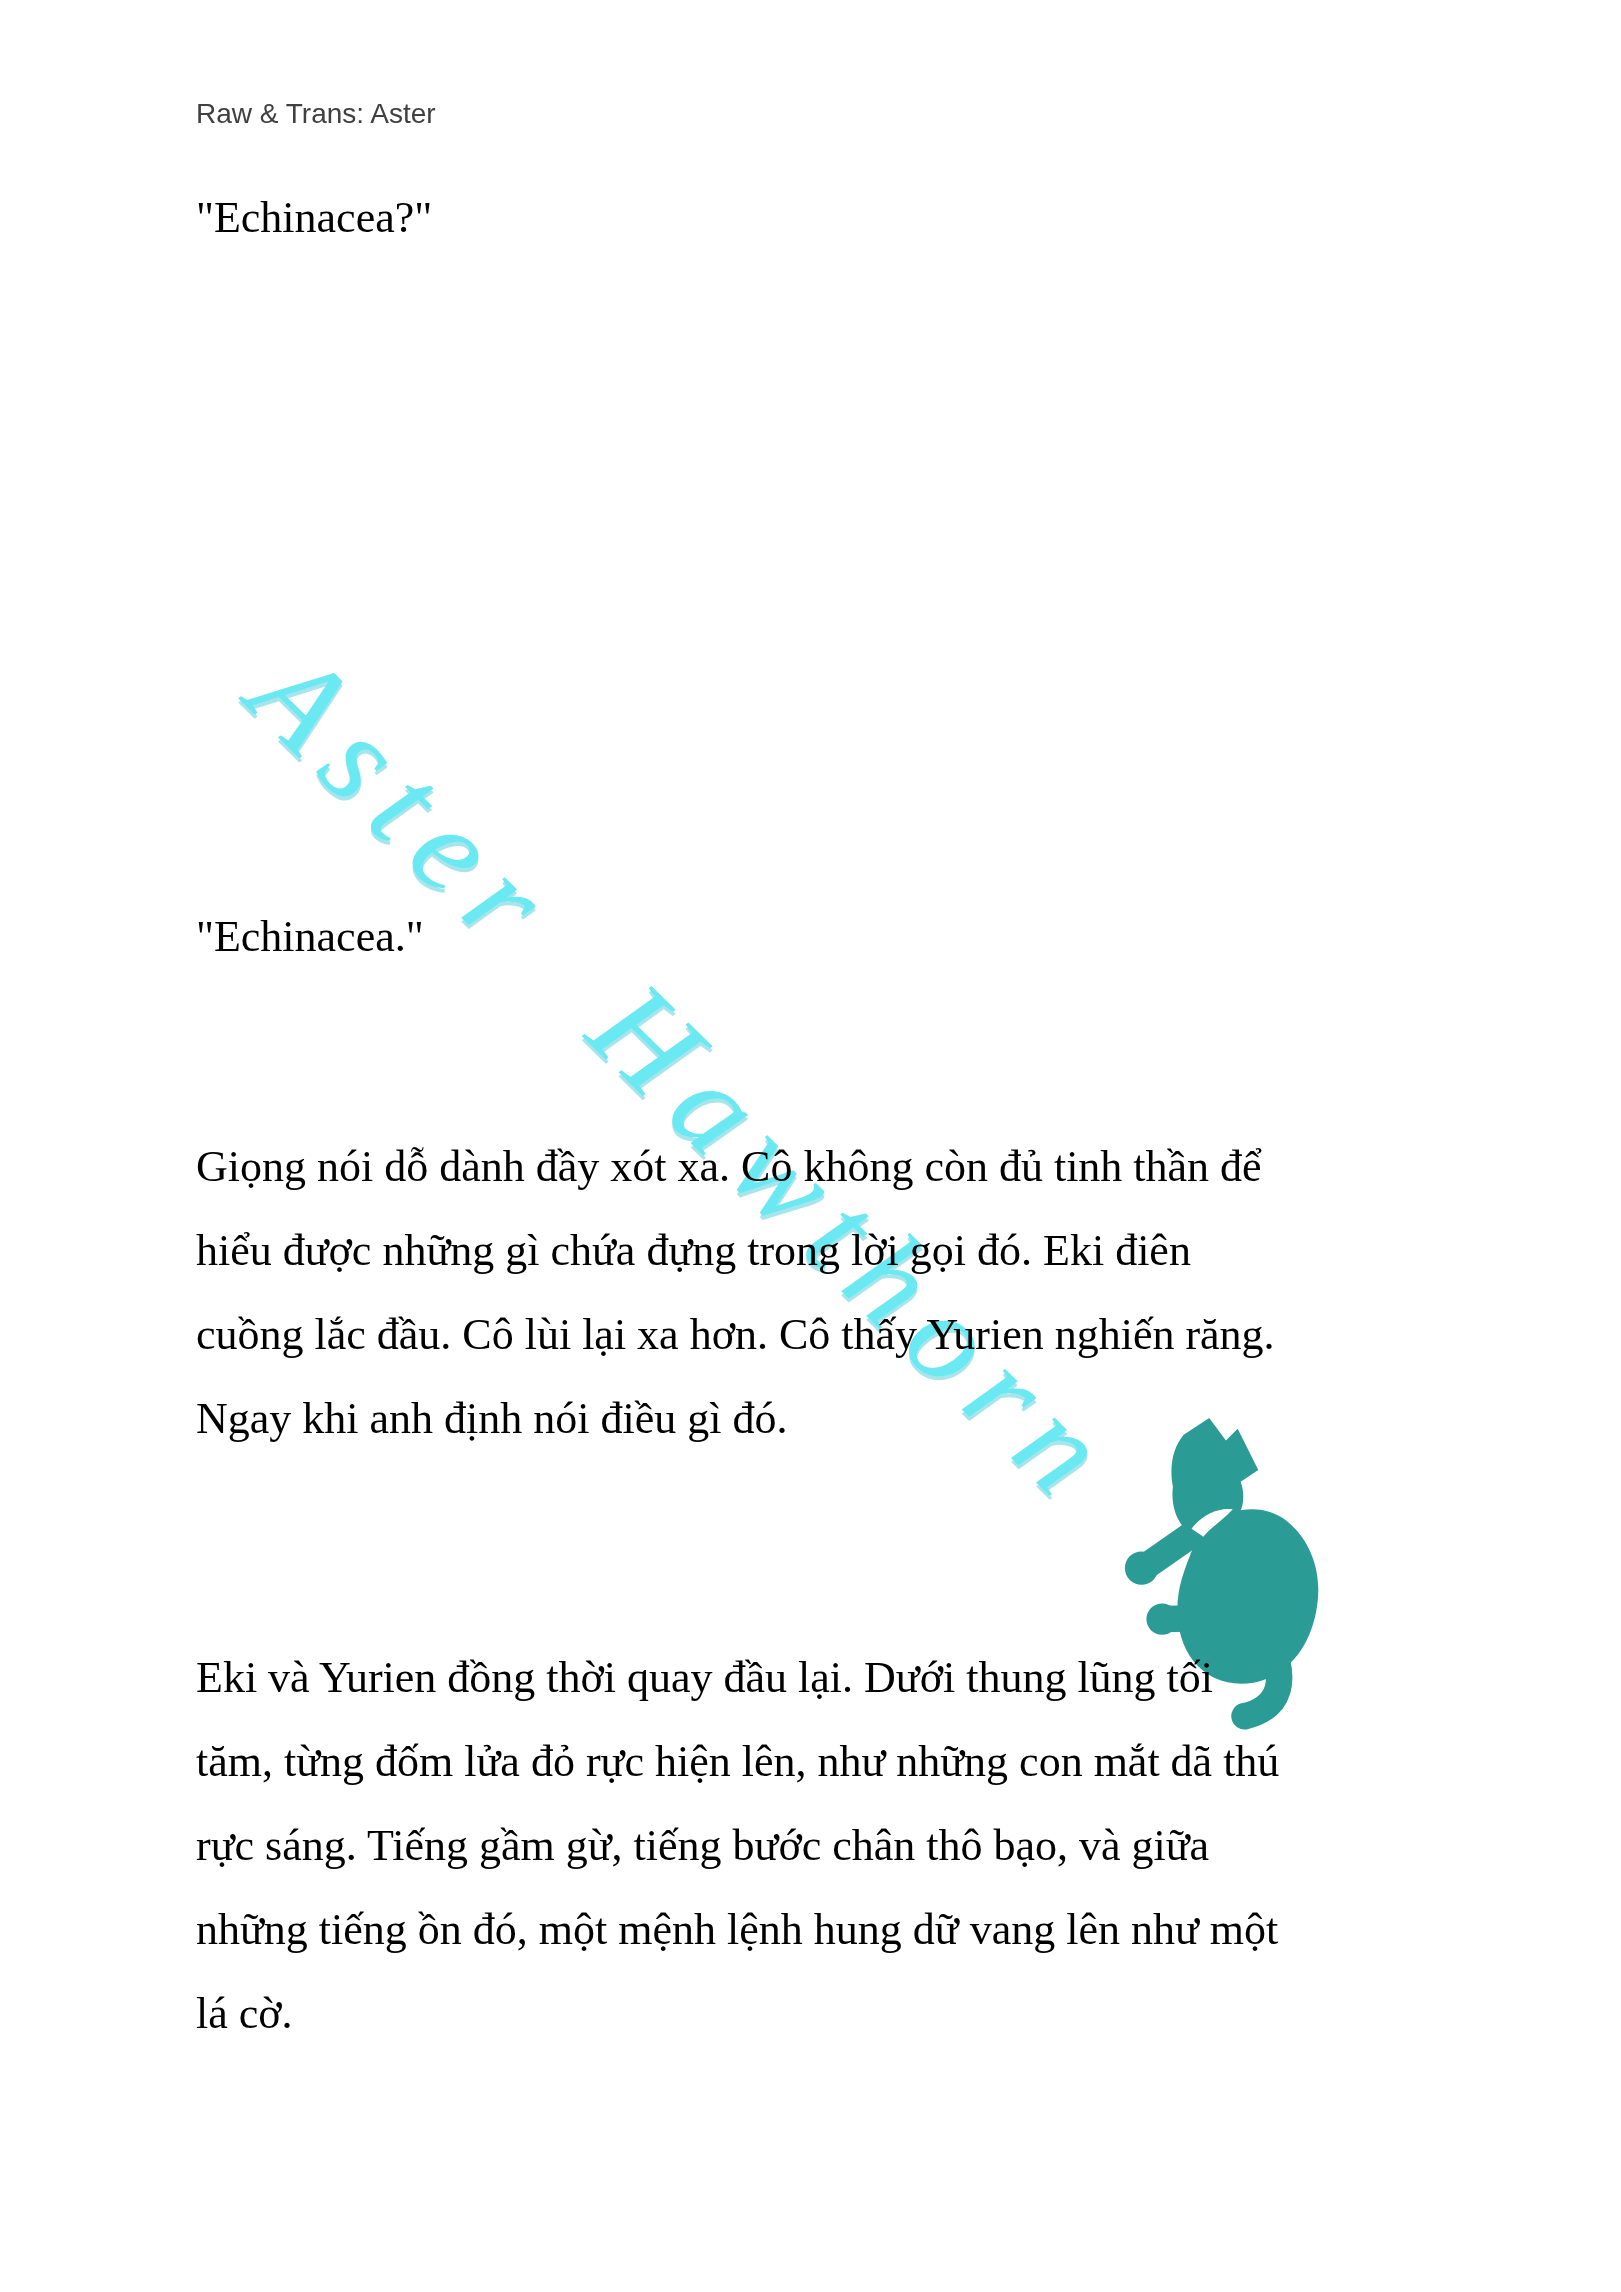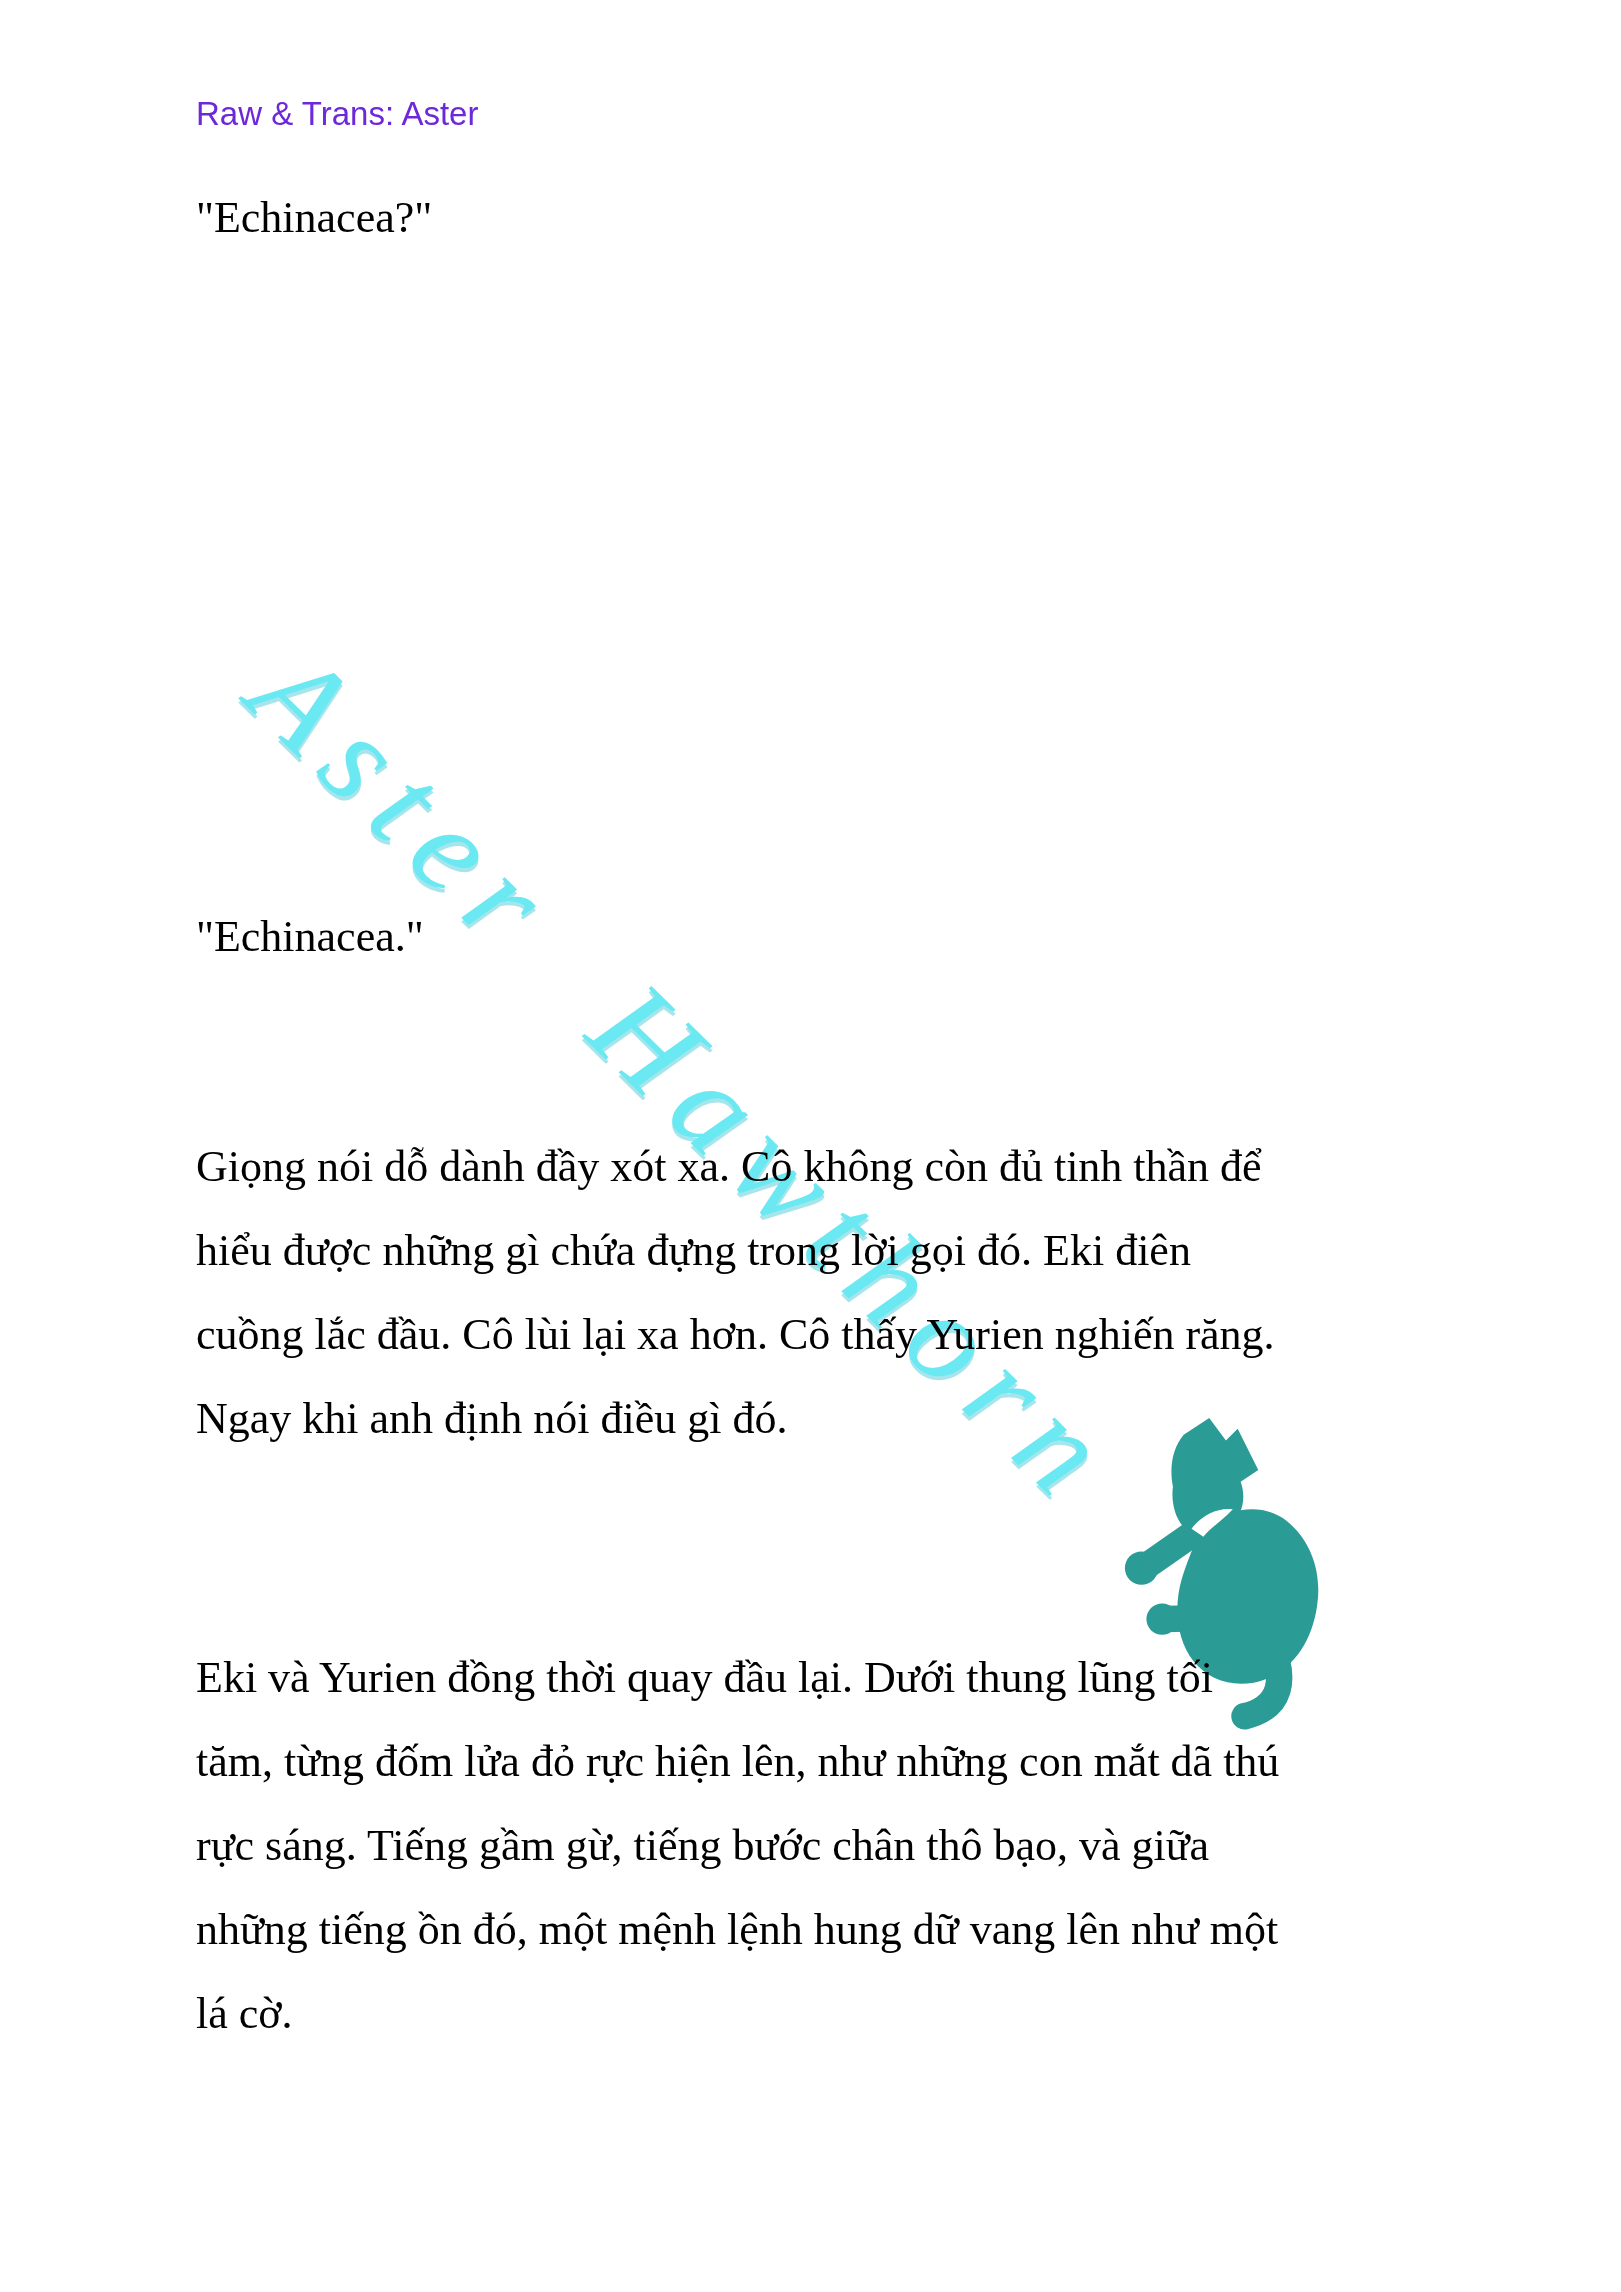--- a/index.html
+++ b/index.html
@@ -8,22 +8,22 @@
     width:1621px;height:2293px;
     background:#ffffff;
     overflow:hidden;
     margin:0 auto;
     font-family:"Liberation Serif", serif;
   }
   .doc-header{
     position:absolute;
     left:196px;top:94px;
     font-family:"Liberation Sans", sans-serif;
-    font-size:33px;line-height:39px;
-    color:#6d28d9;
+    font-size:28px;line-height:39px;
+    color:#404040;
     white-space:pre;
   }
   .body-block{
     position:absolute;
     left:196px;
     font-family:"Liberation Serif", serif;
     font-size:44px;
     line-height:84px;
     color:#000;
     white-space:pre;

